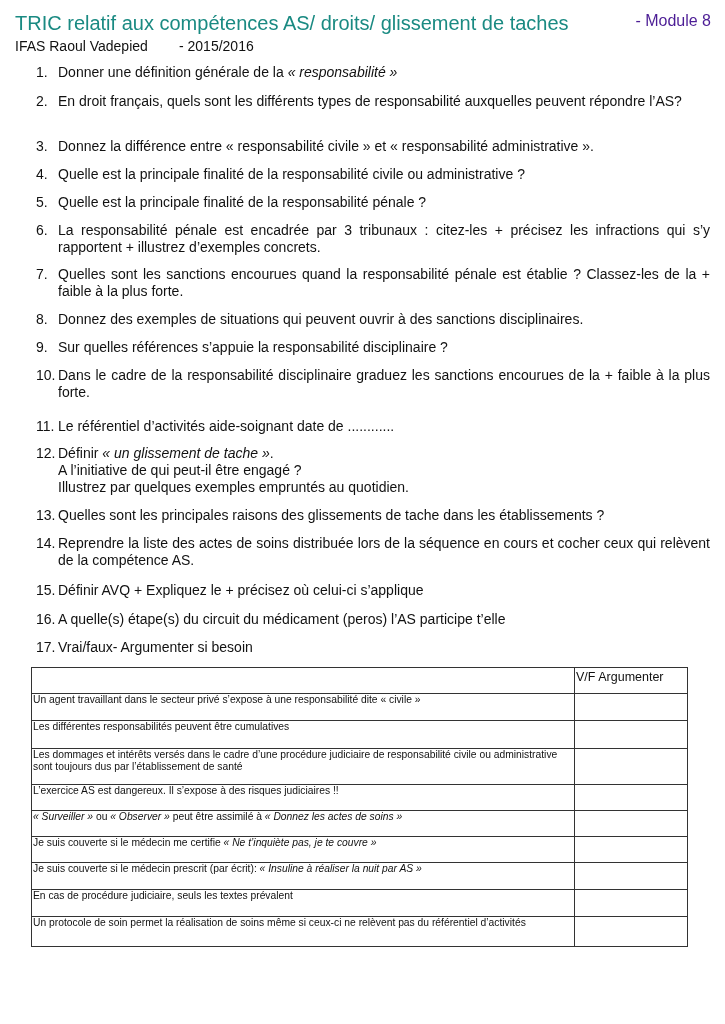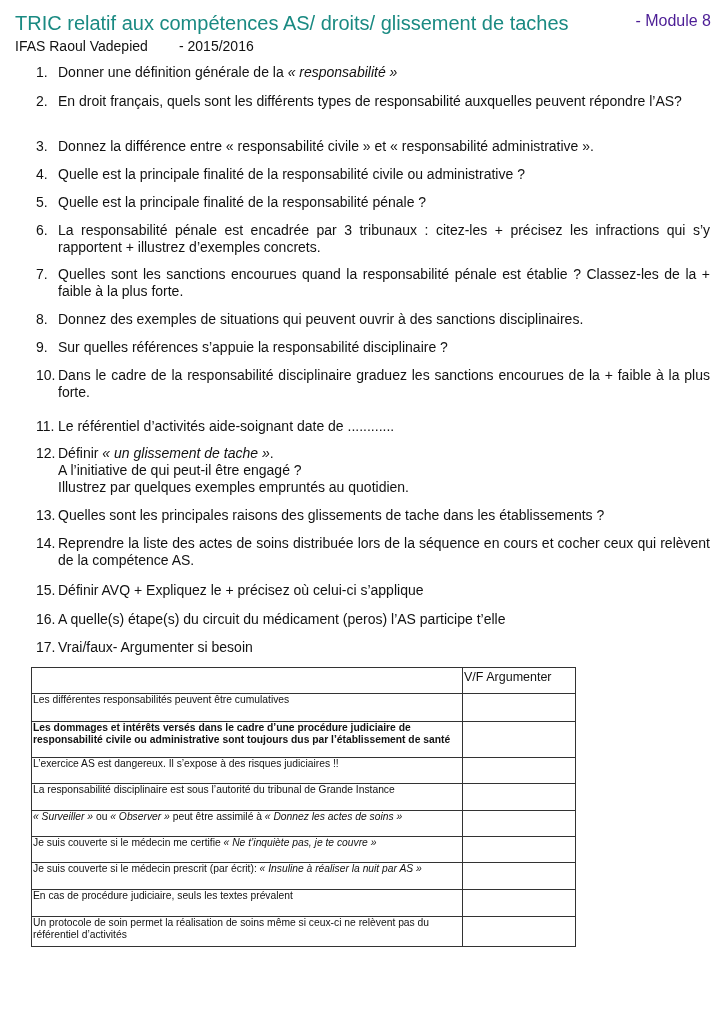--- a/index.html
+++ b/index.html
@@ -5,21 +5,21 @@
   html, body { margin:0; padding:0; background:#ffffff; }
   body { width:725px; height:1024px; position:relative; overflow:hidden;
          font-family:"Liberation Sans", sans-serif; color:#111; }
   .title { position:absolute; left:15px; top:12px; font-size:20px; color:#1a8a82; white-space:nowrap; }
   .title-module { position:absolute; right:14px; top:12px; font-size:16px; color:#4c1d95; }
   .subtitle { position:absolute; left:15px; top:38px; font-size:14px; color:#111; white-space:pre; }
   .q { position:absolute; left:36px; width:674px; font-size:14px; line-height:17px; color:#111; }
   .q .num { position:absolute; left:0; top:0; width:22px; }
   .q .txt { margin-left:22px; text-align:justify; text-align-last:left; }
   .q .txt i { font-style:italic; }
-  table.vf { position:absolute; left:31px; top:667px; width:545px; border-collapse:collapse; }
+  table.vf { position:absolute; left:31px; top:667px; width:657px; border-collapse:collapse; }
   table.vf td { border:1.3px solid #333; padding:0 0 0 1px; vertical-align:top; font-size:10.3px; line-height:12px; }
   table.vf td.c2 { width:111px; }
   table.vf tr.hdr td { height:24px; }
   table.vf tr.hdr td.c2 { font-size:12.5px; line-height:16px; padding-top:1px; }
   table.vf td i { font-style:italic; }
 </style>
 </head>
 <body>
 
 <div class="title">TRIC relatif aux compétences AS/ droits/ glissement de taches</div>
@@ -96,34 +96,34 @@
       <div class="txt">Vrai/faux- Argumenter si besoin</div>
     </div>
   </div>
 
 <table class="vf">
   <tbody id="vf-body">
     <tr class="hdr">
       <td></td>
       <td class="c2">V/F Argumenter</td>
     </tr>
+  <tr>
+        <td style="height: 26px;">Un agent travaillant dans le secteur privé s’expose à une responsabilité dite « civile »</td>
+        <td class="c2"></td>
+      </tr>
       <tr>
         <td style="height: 27px;">Les différentes responsabilités peuvent être cumulatives</td>
         <td class="c2"></td>
       </tr>
       <tr>
-        <td style="height: 35px; font-weight: bold;">Les dommages et intérêts versés dans le cadre d’une procédure judiciaire de  responsabilité  civile ou administrative sont toujours dus par l’établissement de santé</td>
+        <td style="height: 35px;">Les dommages et intérêts versés dans le cadre d’une procédure judiciaire de  responsabilité  civile ou administrative sont toujours dus par l’établissement de santé</td>
         <td class="c2"></td>
       </tr>
       <tr>
         <td style="height: 25px;">L’exercice AS est dangereux. Il s’expose à des risques judiciaires !!</td>
-        <td class="c2"></td>
-      </tr>
-      <tr>
-        <td style="height: 26px;">La responsabilité disciplinaire est sous l’autorité du tribunal de Grande Instance</td>
         <td class="c2"></td>
       </tr>
       <tr>
         <td style="height: 25px;"><i>« Surveiller »</i> ou  <i>« Observer »</i> peut être assimilé à <i>« Donnez les actes de soins »</i></td>
         <td class="c2"></td>
       </tr>
       <tr>
         <td style="height: 25px;">Je suis couverte si le médecin me certifie <i>« Ne t’inquiète pas, je te couvre »</i></td>
         <td class="c2"></td>
       </tr>

